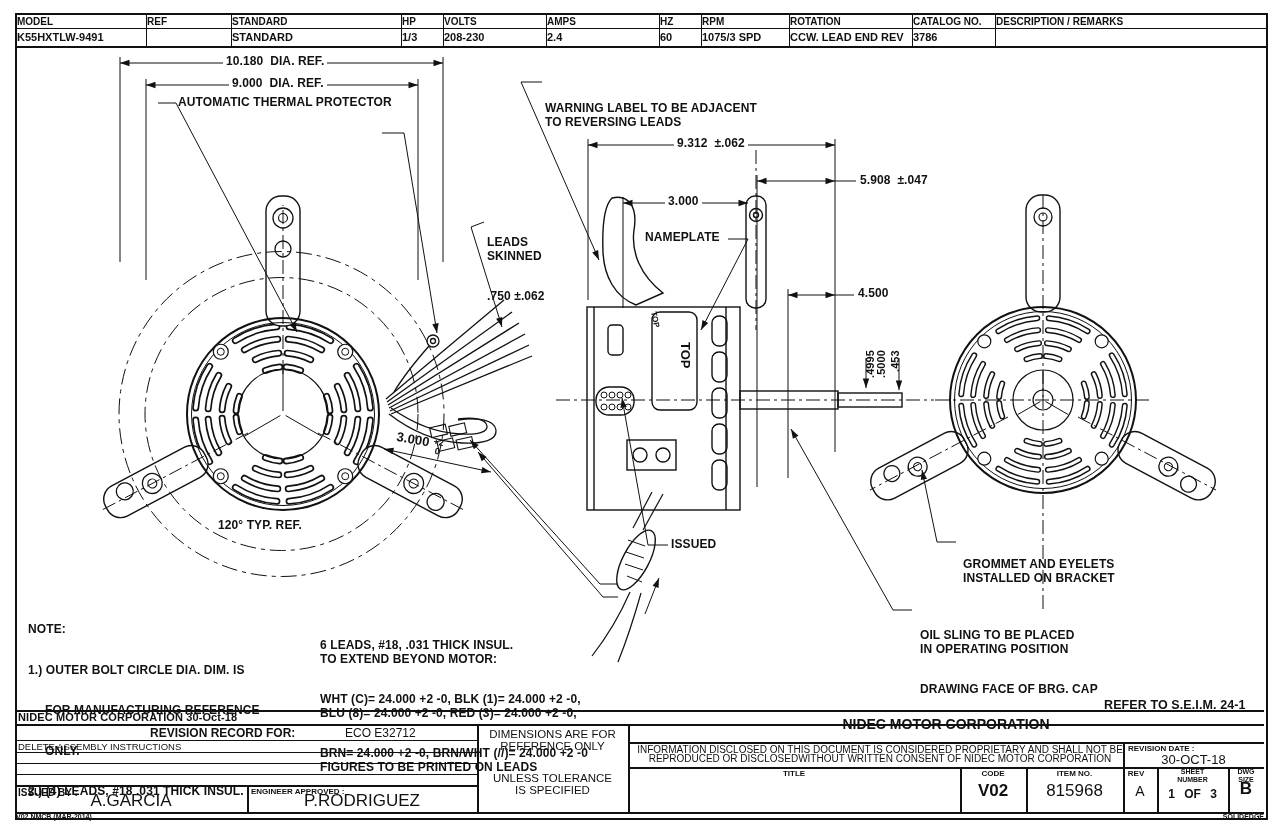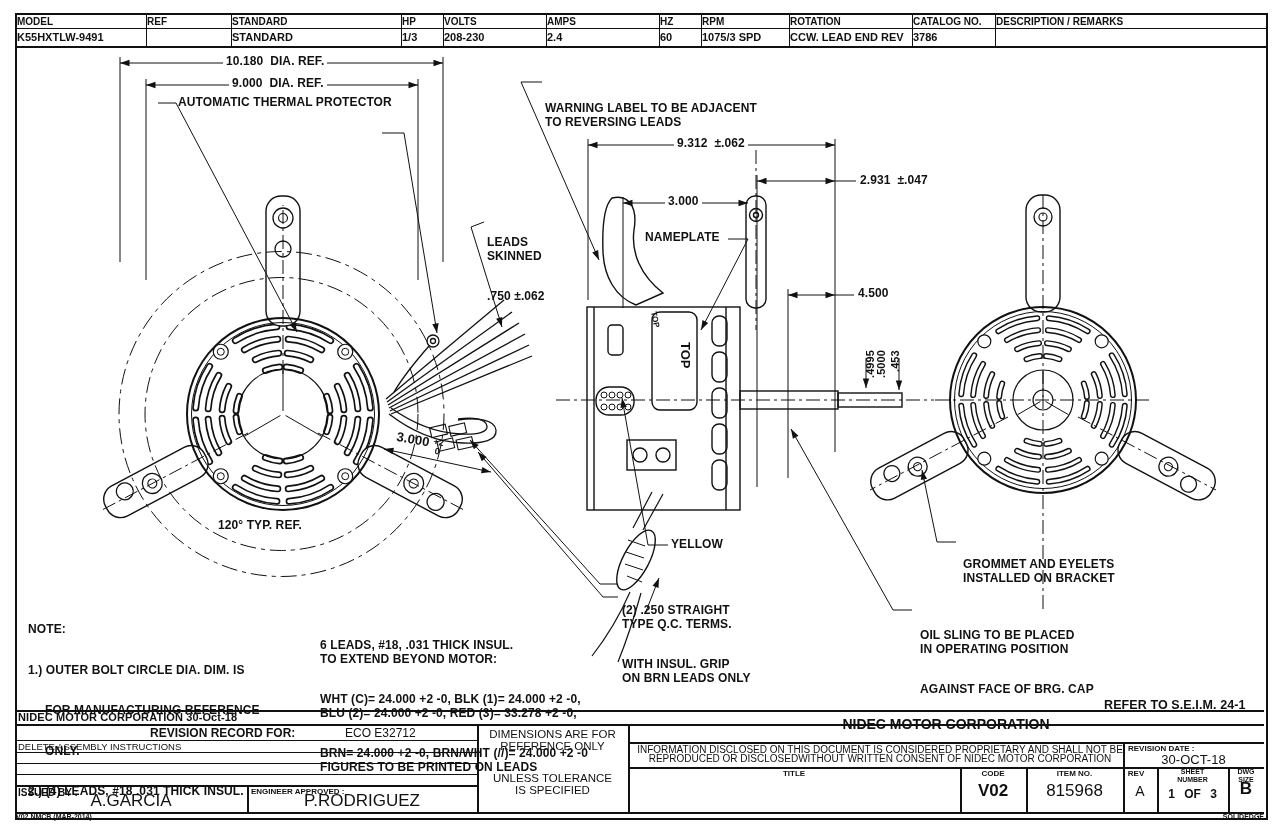--- a/index.html
+++ b/index.html
@@ -382,59 +382,55 @@
   <div class="lab dimlab" style="left:229px;top:77px">9.000  DIA. REF.</div>
   <div class="lab" style="left:178px;top:96px">AUTOMATIC THERMAL PROTECTOR</div>
   <div class="lab" style="left:545px;top:75px">
     <div>WARNING LABEL TO BE ADJACENT</div><div>TO REVERSING LEADS</div>
   </div>
   <div class="lab" style="left:487px;top:209px">
     <div>LEADS</div><div>SKINNED</div>
     <div>.750 ±.062</div>
   </div>
   <div class="lab dimlab" style="left:674px;top:137px">9.312  ±.062</div>
-  <div class="lab" style="left:860px;top:174px">2.931  ±.047</div>
+  <div class="lab" style="left:860px;top:174px">5.908  ±.047</div>
   <div class="lab dimlab" style="left:665px;top:195px">3.000</div>
   <div class="lab" style="left:645px;top:231px">NAMEPLATE</div>
   <div class="lab" style="left:858px;top:287px">4.500</div>
   <div class="lab rot" style="left:843px;top:378px">
     <div>.4995</div><div>.5000</div>
   </div>
   <div class="lab rot" style="left:890px;top:372px">.453</div>
   <div class="lab" style="left:398px;top:430px;transform:rotate(10deg);transform-origin:left top;display:flex;align-items:flex-start">
     <span style="font-size:13px">3.000</span>
     <span style="display:inline-flex;flex-direction:column;font-size:9px;line-height:9px;margin-left:4px;margin-top:1px;text-align:center">
       <span>+2</span><span>0</span>
     </span>
   </div>
   <div class="lab" style="left:218px;top:519px">120° TYP. REF.</div>
-  <div class="lab" style="left:671px;top:538px">YELLOW</div>
-  <div class="lab" style="left:622px;top:577px">
-    <div>(2) .250 STRAIGHT</div><div>TYPE Q.C. TERMS.</div>
-    <div>WITH INSUL. GRIP</div><div>ON BRN LEADS ONLY</div>
-  </div>
+  <div class="lab" style="left:671px;top:538px">ISSUED</div>
   <div class="lab" style="left:963px;top:531px">
     <div>GROMMET AND EYELETS</div><div>INSTALLED ON BRACKET</div>
   </div>
   <div class="lab" style="left:920px;top:602px">
     <div>OIL SLING TO BE PLACED</div><div>IN OPERATING POSITION</div>
-    <div>AGAINST FACE OF BRG. CAP</div>
+    <div>DRAWING FACE OF BRG. CAP</div>
   </div>
   <div class="lab" style="left:28px;top:596px">
     <div>NOTE:</div>
     <div>1.) OUTER BOLT CIRCLE DIA. DIM. IS</div>
     <div class="ind">FOR MANUFACTURING REFERENCE</div>
     <div class="ind">ONLY.</div>
     <div>2.) (4) LEADS, #18 .031 THICK INSUL.</div>
     <div class="ind">(2) YELLOW &amp; (2) ORANGE</div>
     
   </div>
   <div class="lab" style="left:320px;top:612px">
     <div>6 LEADS, #18, .031 THICK INSUL.</div><div>TO EXTEND BEYOND MOTOR:</div>
-    <div>WHT (C)= 24.000 +2 -0, BLK (1)= 24.000 +2 -0,</div><div>BLU (2)= 24.000 +2 -0, RED (3)= 33.278 +2 -0,</div>
+    <div>WHT (C)= 24.000 +2 -0, BLK (1)= 24.000 +2 -0,</div><div>BLU (8)= 24.000 +2 -0, RED (3)= 24.000 +2 -0,</div>
     <div>BRN= 24.000 +2 -0, BRN/WHT (//)= 24.000 +2 -0</div><div>FIGURES TO BE PRINTED ON LEADS</div>
   </div>
   <div class="lab" style="left:18px;top:711px;font-size:11px">NIDEC MOTOR CORPORATION 30-Oct-18</div>
   <div class="lab" style="left:1104px;top:699px;font-size:12.5px">REFER TO S.E.I.M. 24-1</div>
 
   <div class="hl" style="left:15px;top:710px;width:1249px;height:1.5px"></div>
   <div class="hl" style="left:15px;top:724px;width:1249px;height:1.5px"></div>
   <div class="hl" style="left:15px;top:740px;width:462px;height:1px"></div>
   <div class="hl" style="left:15px;top:752px;width:462px;height:1px"></div>
   <div class="hl" style="left:15px;top:763px;width:462px;height:1px"></div>

